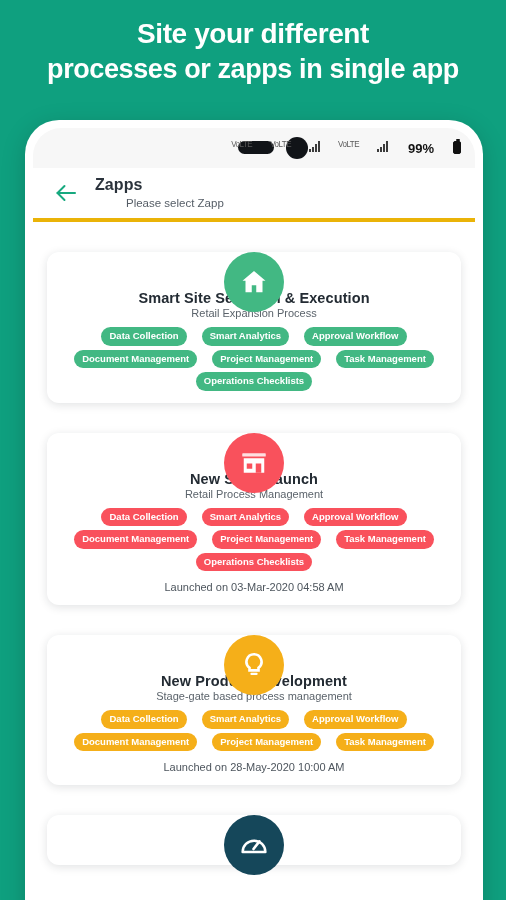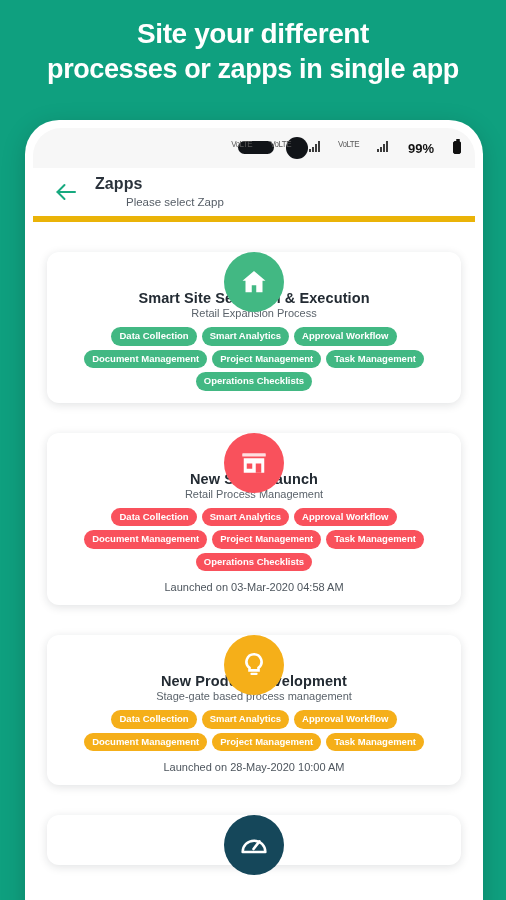--- a/index.html
+++ b/index.html
@@ -111,21 +111,21 @@
     content:"";
     position:absolute; top:-3px; left:2px;
     width:4px; height:2px; background:#111;
     border-radius:1px;
   }
 
   
   .app-header {
     height:54px;
     background:#ffffff;
-    border-bottom:6px solid #eab308;
+    border-bottom:4px solid #eab308;
     display:flex;
     align-items:center;
     padding:0 16px;
   }
   .back-arrow {
     width:34px; height:34px;
     display:flex; align-items:center; justify-content:center;
     flex:0 0 auto;
     cursor:pointer;
   }
@@ -183,21 +183,21 @@
     font-size:11px;
     color:#5b636b;
     margin-top:1px;
   }
 
   .tagwrap {
     margin-top:8px;
     display:flex;
     flex-wrap:wrap;
     justify-content:center;
-    gap:4px 5px;
+    gap:4px 15px;
     padding:0 4px;
   }
   .tag {
     display:inline-block;
     color:#ffffff;
     font-size:9.5px;
     font-weight:bold;
     line-height:1;
     padding:4px 8px 5px 8px;
     border-radius:11px;

